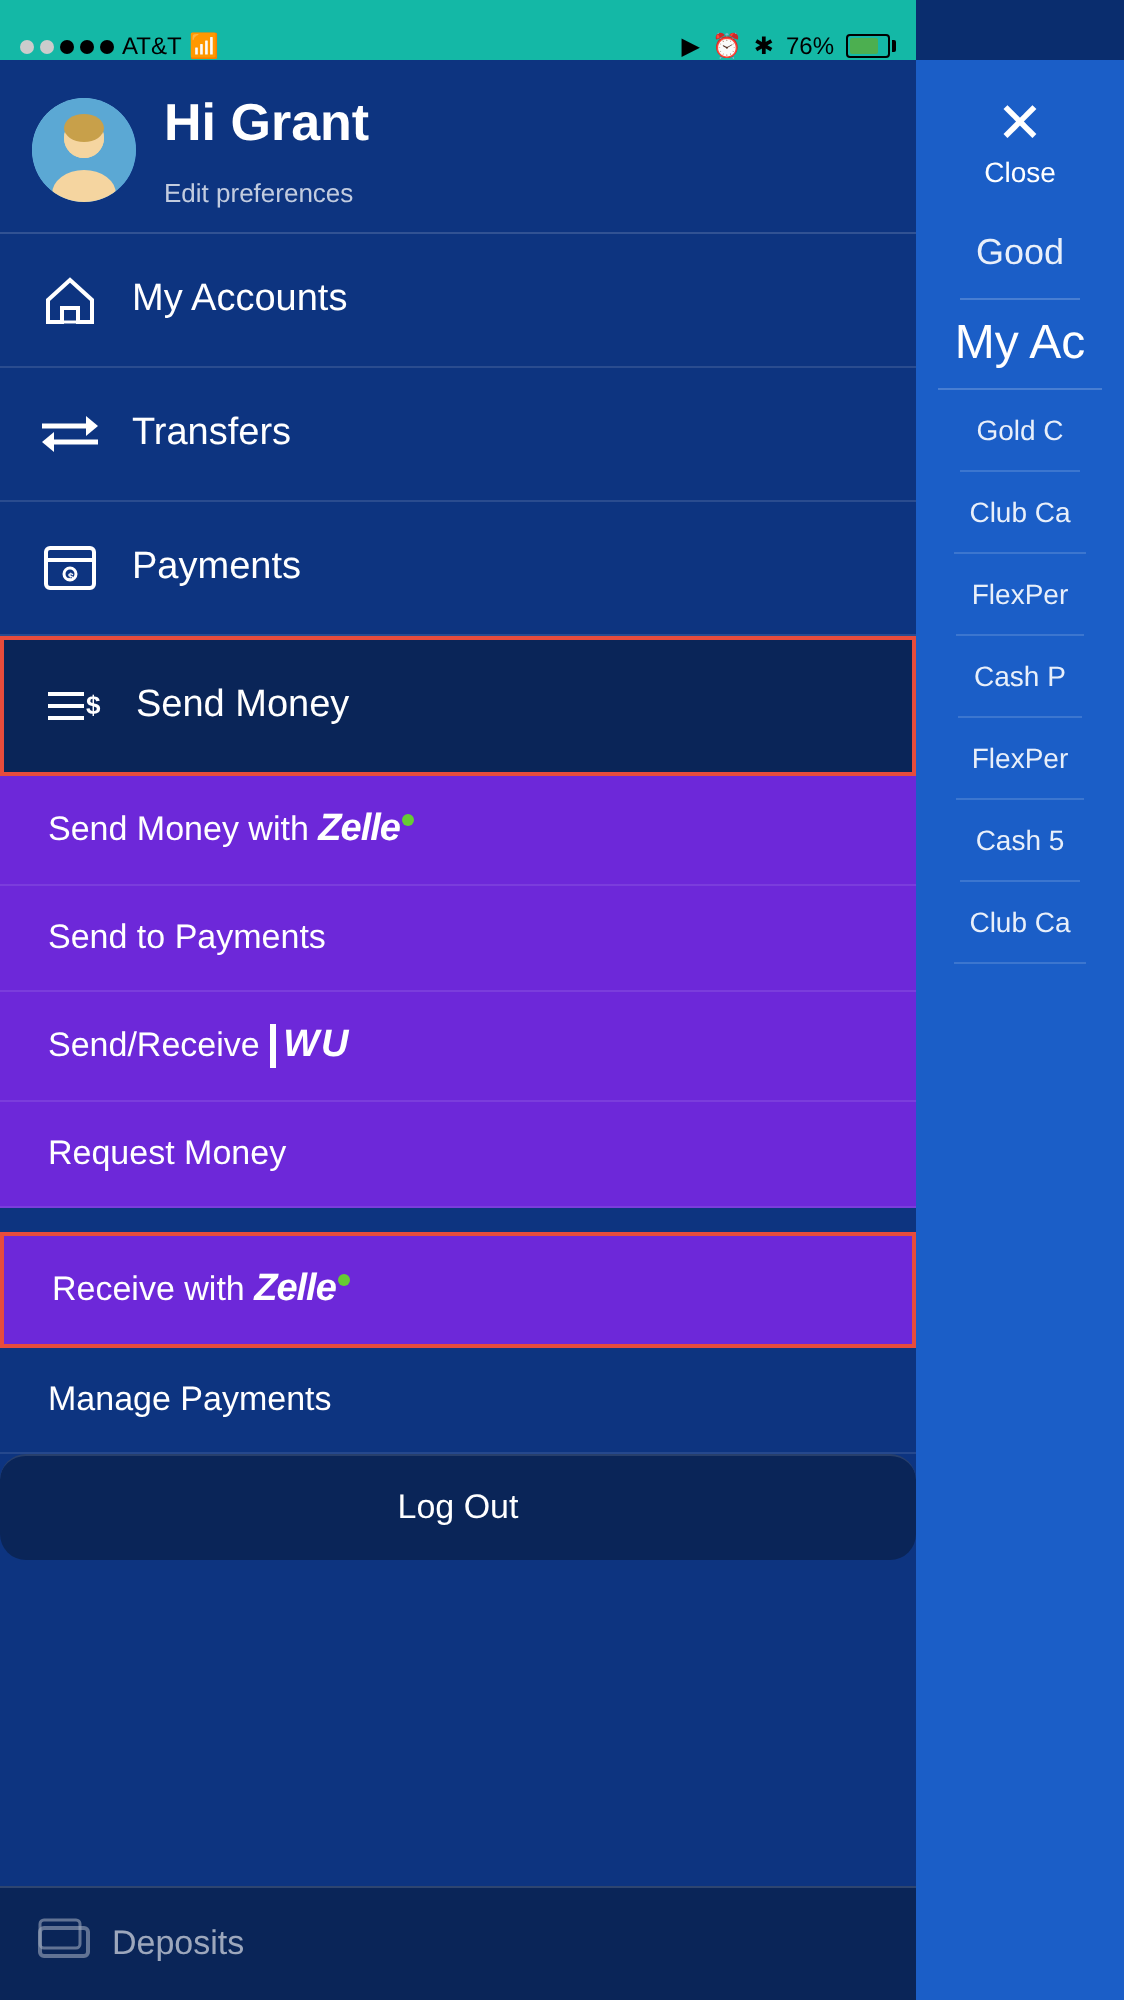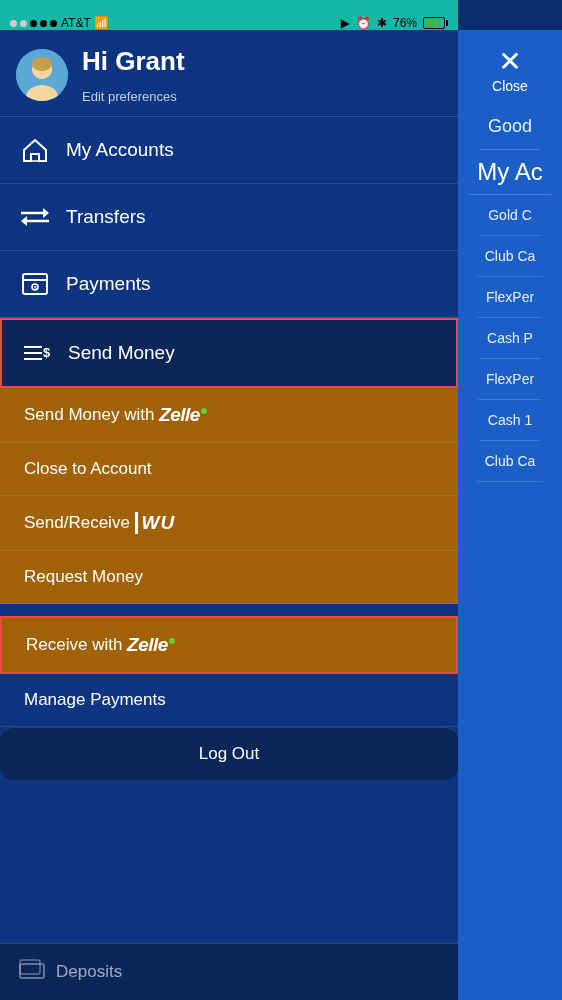--- a/index.html
+++ b/index.html
@@ -136,21 +136,21 @@
 
     
     .sub-menu-item {
       display: flex;
       align-items: center;
       padding: 16px 18px 16px 24px;
       border-bottom: 1px solid rgba(255,255,255,0.1);
       color: #fff;
       font-size: 17px;
       cursor: pointer;
-      background: #a16207;
+      background: #6d28d9;
     }
     .sub-menu-item.highlighted {
       border: 2px solid #e74c3c;
       margin-top: 12px;
     }
 
     
     .zelle-text {
       font-weight: 700;
       font-style: italic;
@@ -366,21 +366,21 @@
       </div>
       <span>Send Money</span>
     </div>
 
     <div class="sub-menu-item">
       <span>Send Money with&nbsp;</span>
       <span class="zelle-text">Zelle<span class="zelle-dot"></span></span>
     </div>
 
     <div class="sub-menu-item">
-      <span>Close to Account</span>
+      <span>Send to Payments</span>
     </div>
 
     <div class="sub-menu-item">
       <span>Send/Receive&nbsp;</span>
       <span class="wu-text">WU</span>
     </div>
 
     <div class="sub-menu-item">
       <span>Request Money</span>
     </div>
@@ -419,16 +419,16 @@
 
     <div class="right-item" style="font-size:18px; padding:12px 8px; border-bottom:1px solid rgba(255,255,255,0.2);">Good</div>
 
     <div class="right-section-title">My Ac</div>
 
     <div class="right-item">Gold C</div>
     <div class="right-item">Club Ca</div>
     <div class="right-item">FlexPer</div>
     <div class="right-item">Cash P</div>
     <div class="right-item">FlexPer</div>
-    <div class="right-item">Cash 1</div>
+    <div class="right-item">Cash 5</div>
     <div class="right-item">Club Ca</div>
   </div>
 </div>
 
 </body></html>

